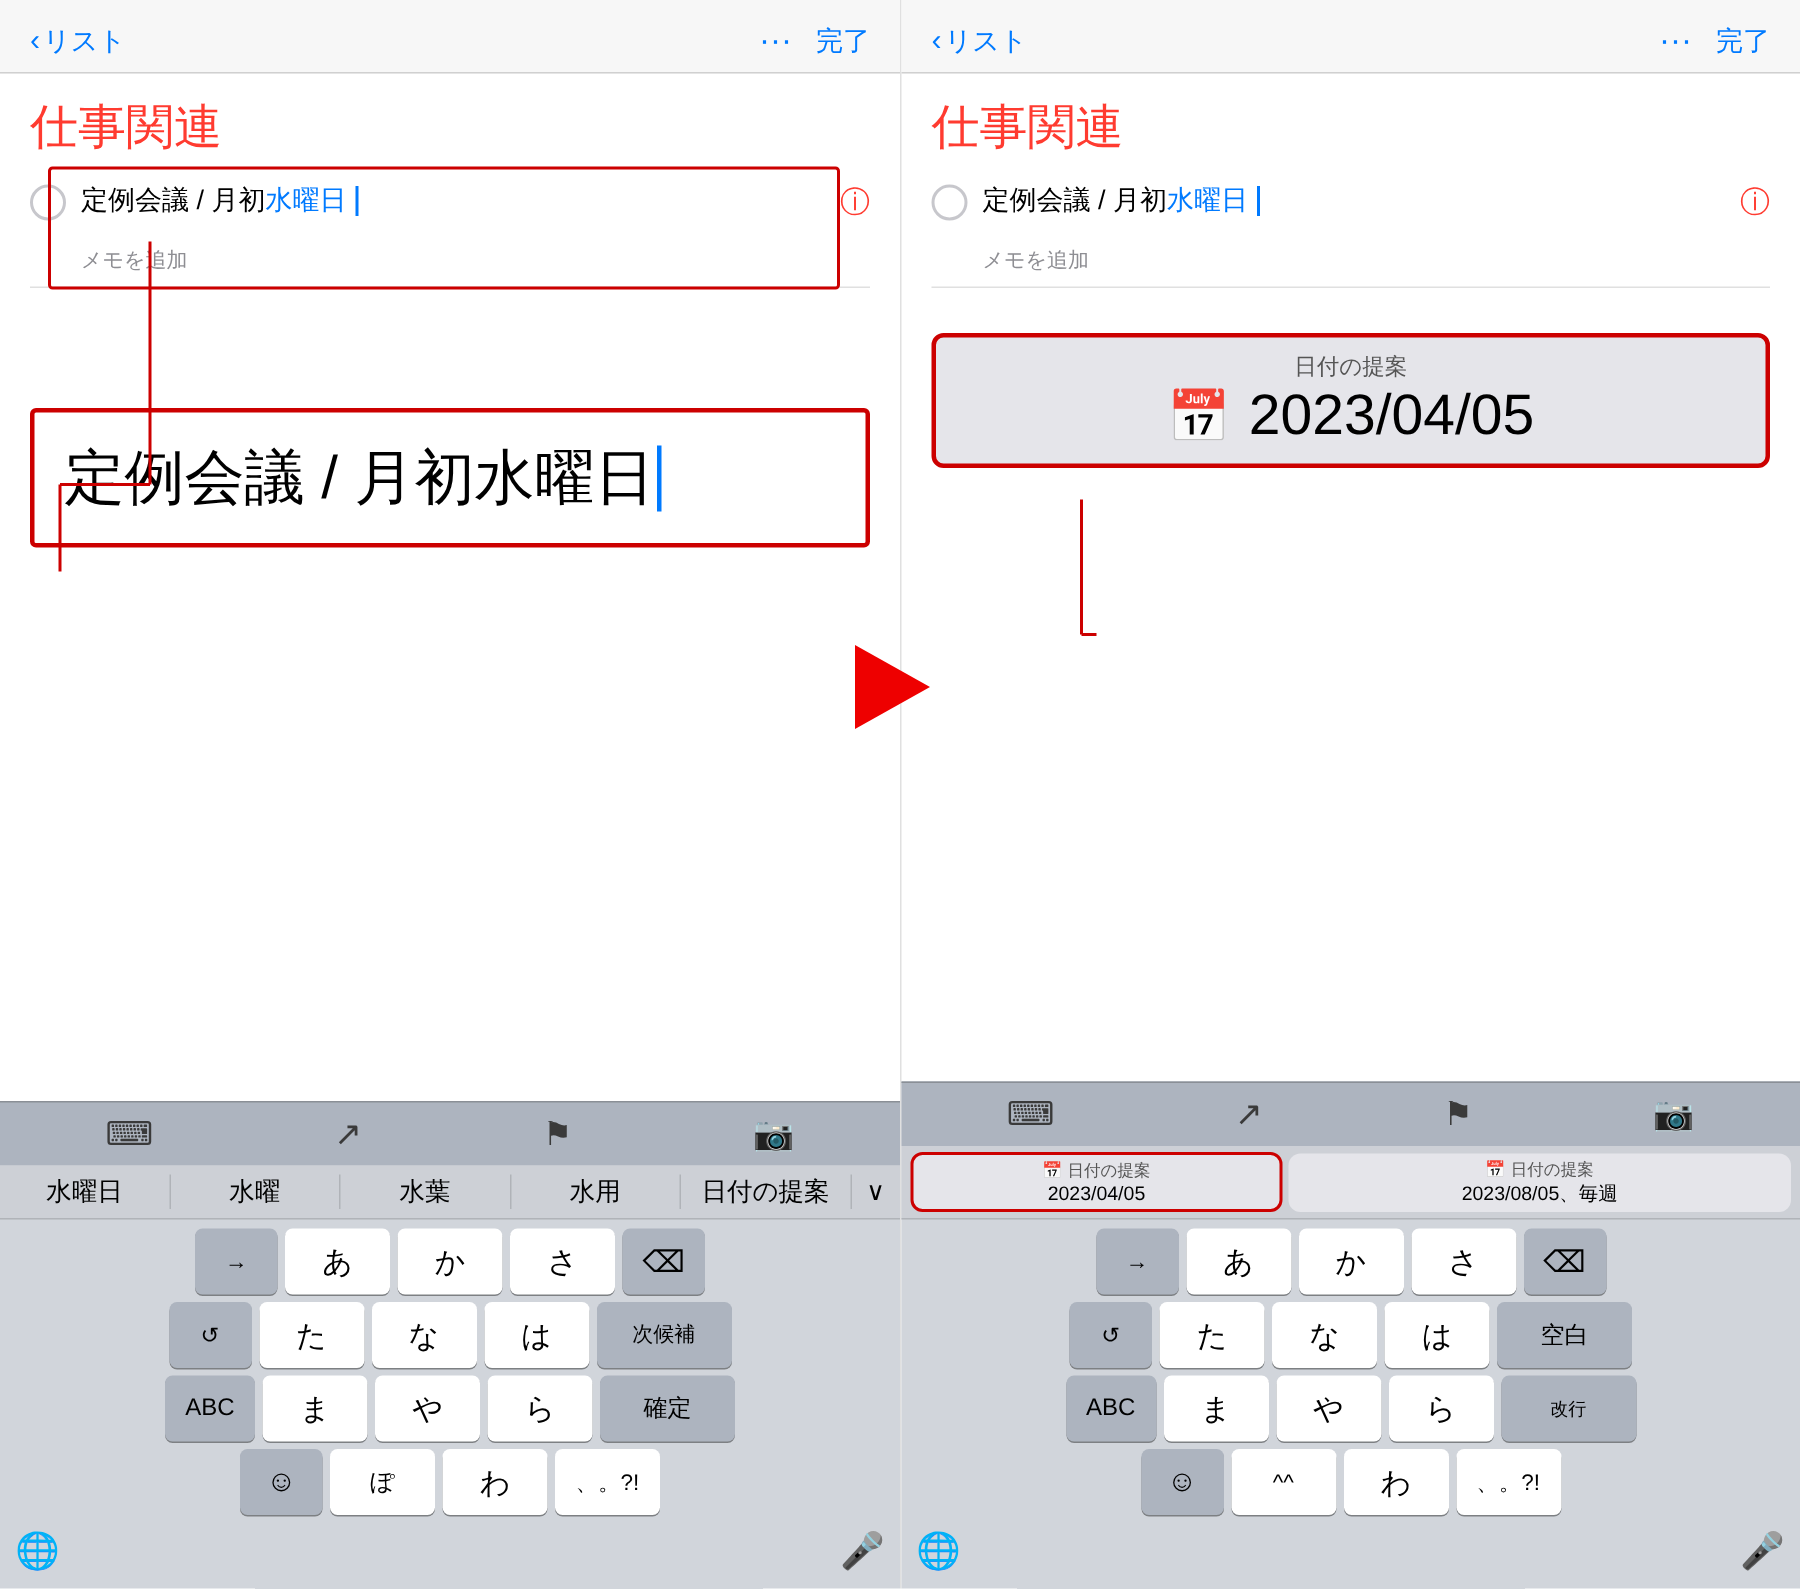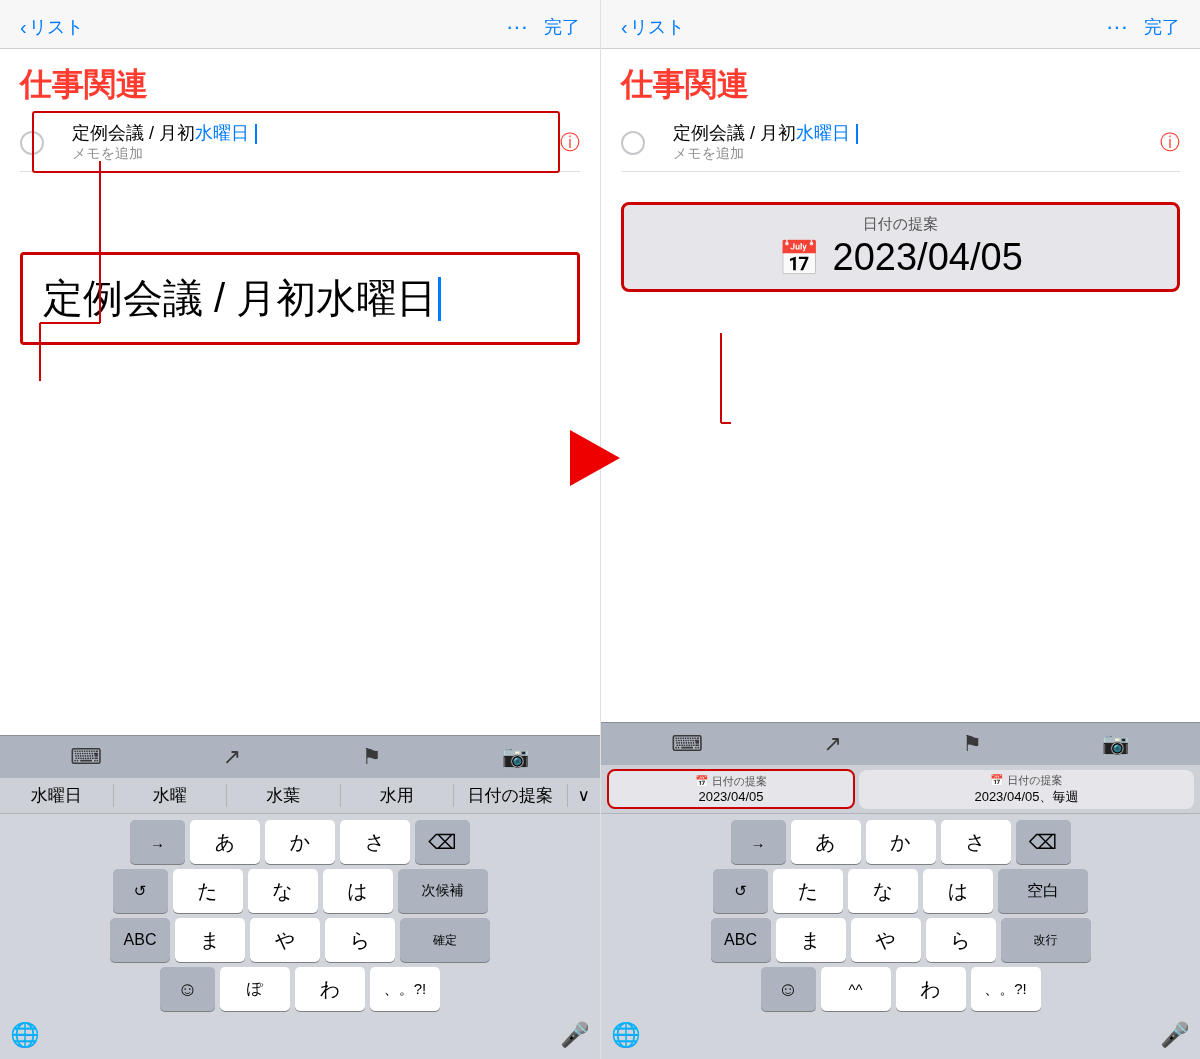--- a/index.html
+++ b/index.html
@@ -55,30 +55,30 @@
     .header-done {
       color: #007aff;
       font-size: 18px;
       font-weight: 500;
     }
 
     
     .list-title {
       color: #ff3b30;
       font-size: 32px;
-      font-weight: 700;
+      font-weight: 400;
       padding: 14px 20px 6px 20px;
     }
 
     
     .todo-item {
       display: flex;
-      align-items: center;
+      align-items: flex-start;
       padding: 8px 20px;
-      gap: 28px;
+      gap: 10px;
     }
     .todo-circle {
       width: 24px;
       height: 24px;
       border-radius: 50%;
       border: 2px solid #c7c7cc;
       flex-shrink: 0;
       margin-top: 2px;
     }
     .todo-content {
@@ -87,21 +87,21 @@
     .todo-text {
       font-size: 18px;
       color: #000;
     }
     .todo-text .highlight {
       color: #007aff;
     }
     .todo-memo {
       font-size: 14px;
       color: #8e8e93;
-      margin-top: 0;
+      margin-top: 20px;
     }
     .todo-info {
       color: #ff3b30;
       font-size: 20px;
     }
 
     
     .annotated-todo {
       position: relative;
     }
@@ -291,21 +291,21 @@
         <div class="kb-key">た</div>
         <div class="kb-key">な</div>
         <div class="kb-key">は</div>
         <div class="kb-key kb-key-dark kb-key-wide" style="font-size:14px;">次候補</div>
       </div>
       <div class="kb-row">
         <div class="kb-key kb-key-dark kb-key-wide" style="font-size:16px;max-width:60px;">ABC</div>
         <div class="kb-key">ま</div>
         <div class="kb-key">や</div>
         <div class="kb-key">ら</div>
-        <div class="kb-key kb-key-dark kb-key-wide" style="font-size:12px;">確定</div>
+        <div class="kb-key kb-key-dark kb-key-wide" style="font-size:16px;">確定</div>
       </div>
       <div class="kb-row">
         <div class="kb-key kb-key-dark" style="max-width:55px;">☺</div>
         <div class="kb-key" style="font-size:16px;">ぽ</div>
         <div class="kb-key">わ</div>
         <div class="kb-key" style="font-size:15px;">、。?!</div>
       </div>
     </div>
 
     <div class="kb-bottom">
@@ -383,21 +383,21 @@
           <span>日付の提案</span>
         </span>
         <span style="font-size:13px;color:#000;">2023/04/05</span>
       </div>
 
       <div style="border-radius:8px;background:#e5e5ea;padding:3px 8px;display:flex;flex-direction:column;align-items:center;flex:1.4;cursor:pointer;">
         <span style="font-size:11px;color:#555;display:flex;align-items:center;gap:3px;">
           <span>📅</span>
           <span>日付の提案</span>
         </span>
-        <span style="font-size:13px;color:#000;">2023/04/05、毎週</span>
+        <span style="font-size:13px;color:#000;">2023/08/05、毎週</span>
       </div>
     </div>
 
     <div class="kb-rows">
       <div class="kb-row">
         <div class="kb-key kb-key-dark kb-key-arrow">→</div>
         <div class="kb-key">あ</div>
         <div class="kb-key">か</div>
         <div class="kb-key">さ</div>
         <div class="kb-key kb-key-dark" style="max-width:55px;">⌫</div>

